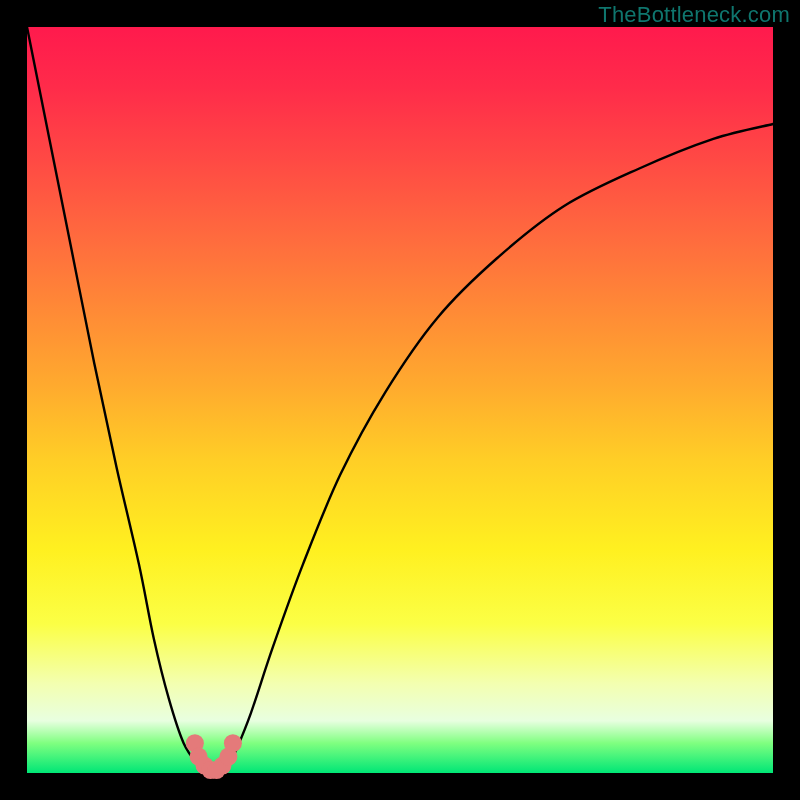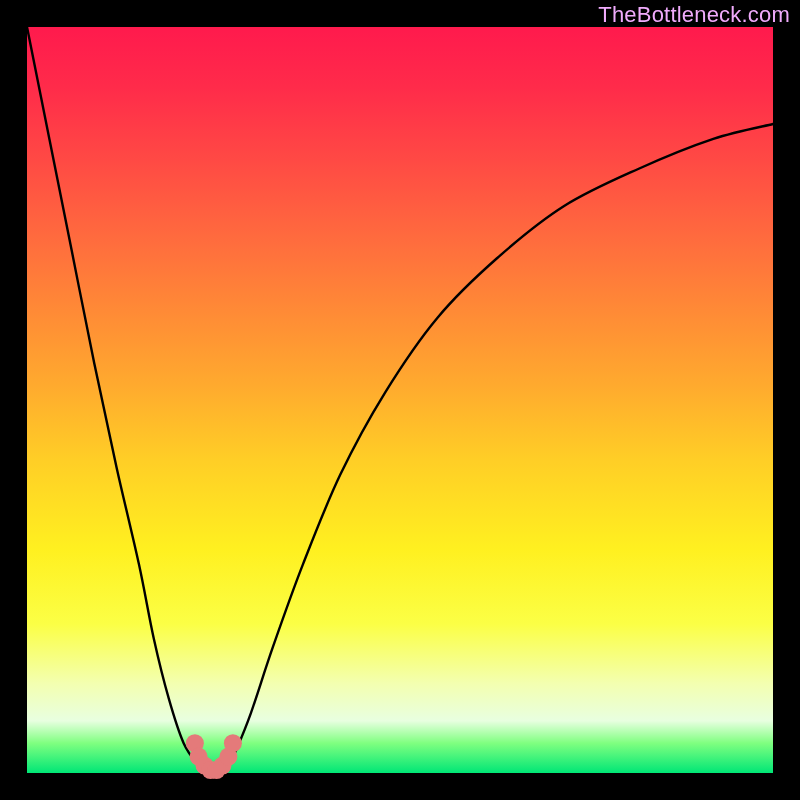--- a/index.html
+++ b/index.html
@@ -30,21 +30,21 @@
       #f3ffb0 88%,
       #e8ffe0 93%,
       #7fff80 96%,
       #00e676 100%
     );
   }
   .watermark {
     position: absolute;
     top: 2px;
     right: 10px;
-    color: #f0abfc;
+    color: #0f766e;
     font-size: 22px;
     font-weight: 500;
     letter-spacing: 0.2px;
     z-index: 5;
   }
   svg.curves {
     position: absolute;
     left: 0;
     top: 0;
     width: 746px;

